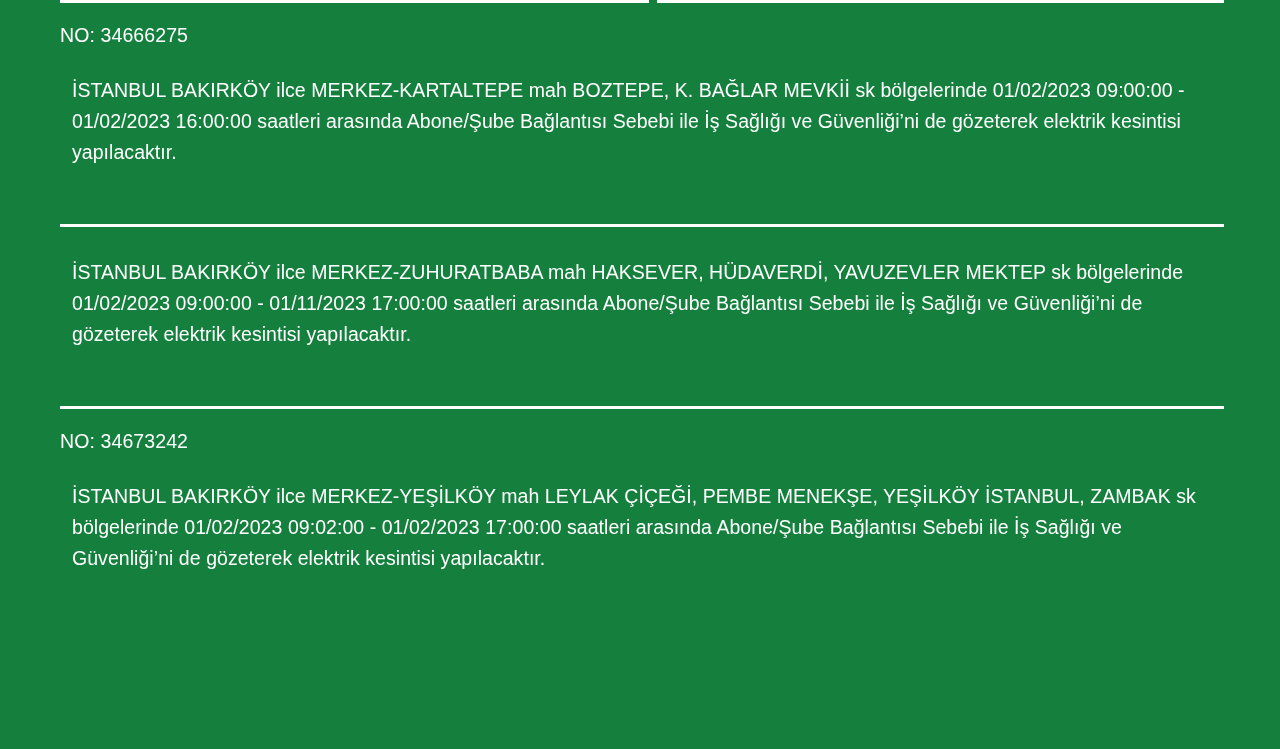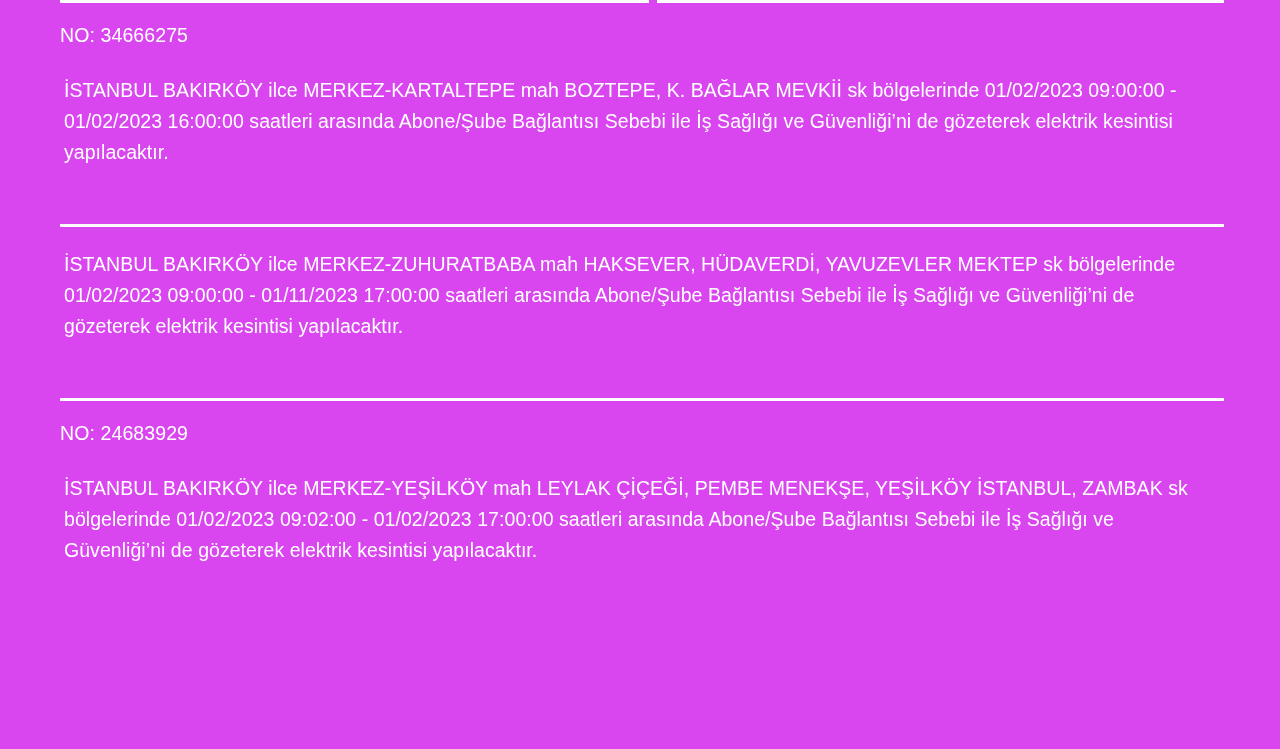--- a/index.html
+++ b/index.html
@@ -14,21 +14,21 @@
     background-color: #0c3a56;
     font-family: "Liberation Sans", sans-serif;
     color: #ffffff;
     overflow: hidden;
   }
   .page {
     width: 1280px;
     min-height: 749px;
     box-sizing: border-box;
     padding: 0 56px 0 60px;
-    background-color: #d946ef;
+    background-color: #15803d;
   }
   
   .top-divider-row {
     display: block;
     height: 3px;
     width: 100%;
     position: relative;
   }
   .top-divider-left {
     position: absolute;
@@ -55,21 +55,21 @@
     letter-spacing: 0.1px;
     color: #ffffff;
     margin: 0 0 26px 0;
     font-weight: 400;
   }
   .notice-body {
     font-size: 19.5px;
     line-height: 31px;
     letter-spacing: 0.05px;
     color: #ffffff;
-    margin: 4px;
+    margin: 12px;
     font-weight: 400;
     max-width: 1172px;
   }
   .divider {
     height: 3px;
     background: #ffffff;
     margin: 57px 0 0 0;
     width: 1164px;
   }
   .notice + .divider {
@@ -99,19 +99,19 @@
 
   <div class="notice-block">
     <div class="notice">
       <p class="notice-body">İSTANBUL BAKIRKÖY ilce MERKEZ-ZUHURATBABA mah HAKSEVER, HÜDAVERDİ, YAVUZEVLER MEKTEP sk bölgelerinde 01/02/2023 09:00:00 - 01/11/2023 17:00:00 saatleri arasında Abone/Şube Bağlantısı Sebebi ile İş Sağlığı ve Güvenliği’ni de gözeterek elektrik kesintisi yapılacaktır.</p>
     </div>
     <div class="divider"></div>
   </div>
 
   <div class="notice-block">
     <div class="notice">
-      <p class="notice-no">NO: 24683929</p>
+      <p class="notice-no">NO: 34673242</p>
       <p class="notice-body">İSTANBUL BAKIRKÖY ilce MERKEZ-YEŞİLKÖY mah LEYLAK ÇİÇEĞİ, PEMBE MENEKŞE, YEŞİLKÖY İSTANBUL, ZAMBAK sk bölgelerinde 01/02/2023 09:02:00 - 01/02/2023 17:00:00 saatleri arasında Abone/Şube Bağlantısı Sebebi ile İş Sağlığı ve Güvenliği’ni de gözeterek elektrik kesintisi yapılacaktır.</p>
     </div>
 
   </div>
 
 </div>
 
 </body></html>

